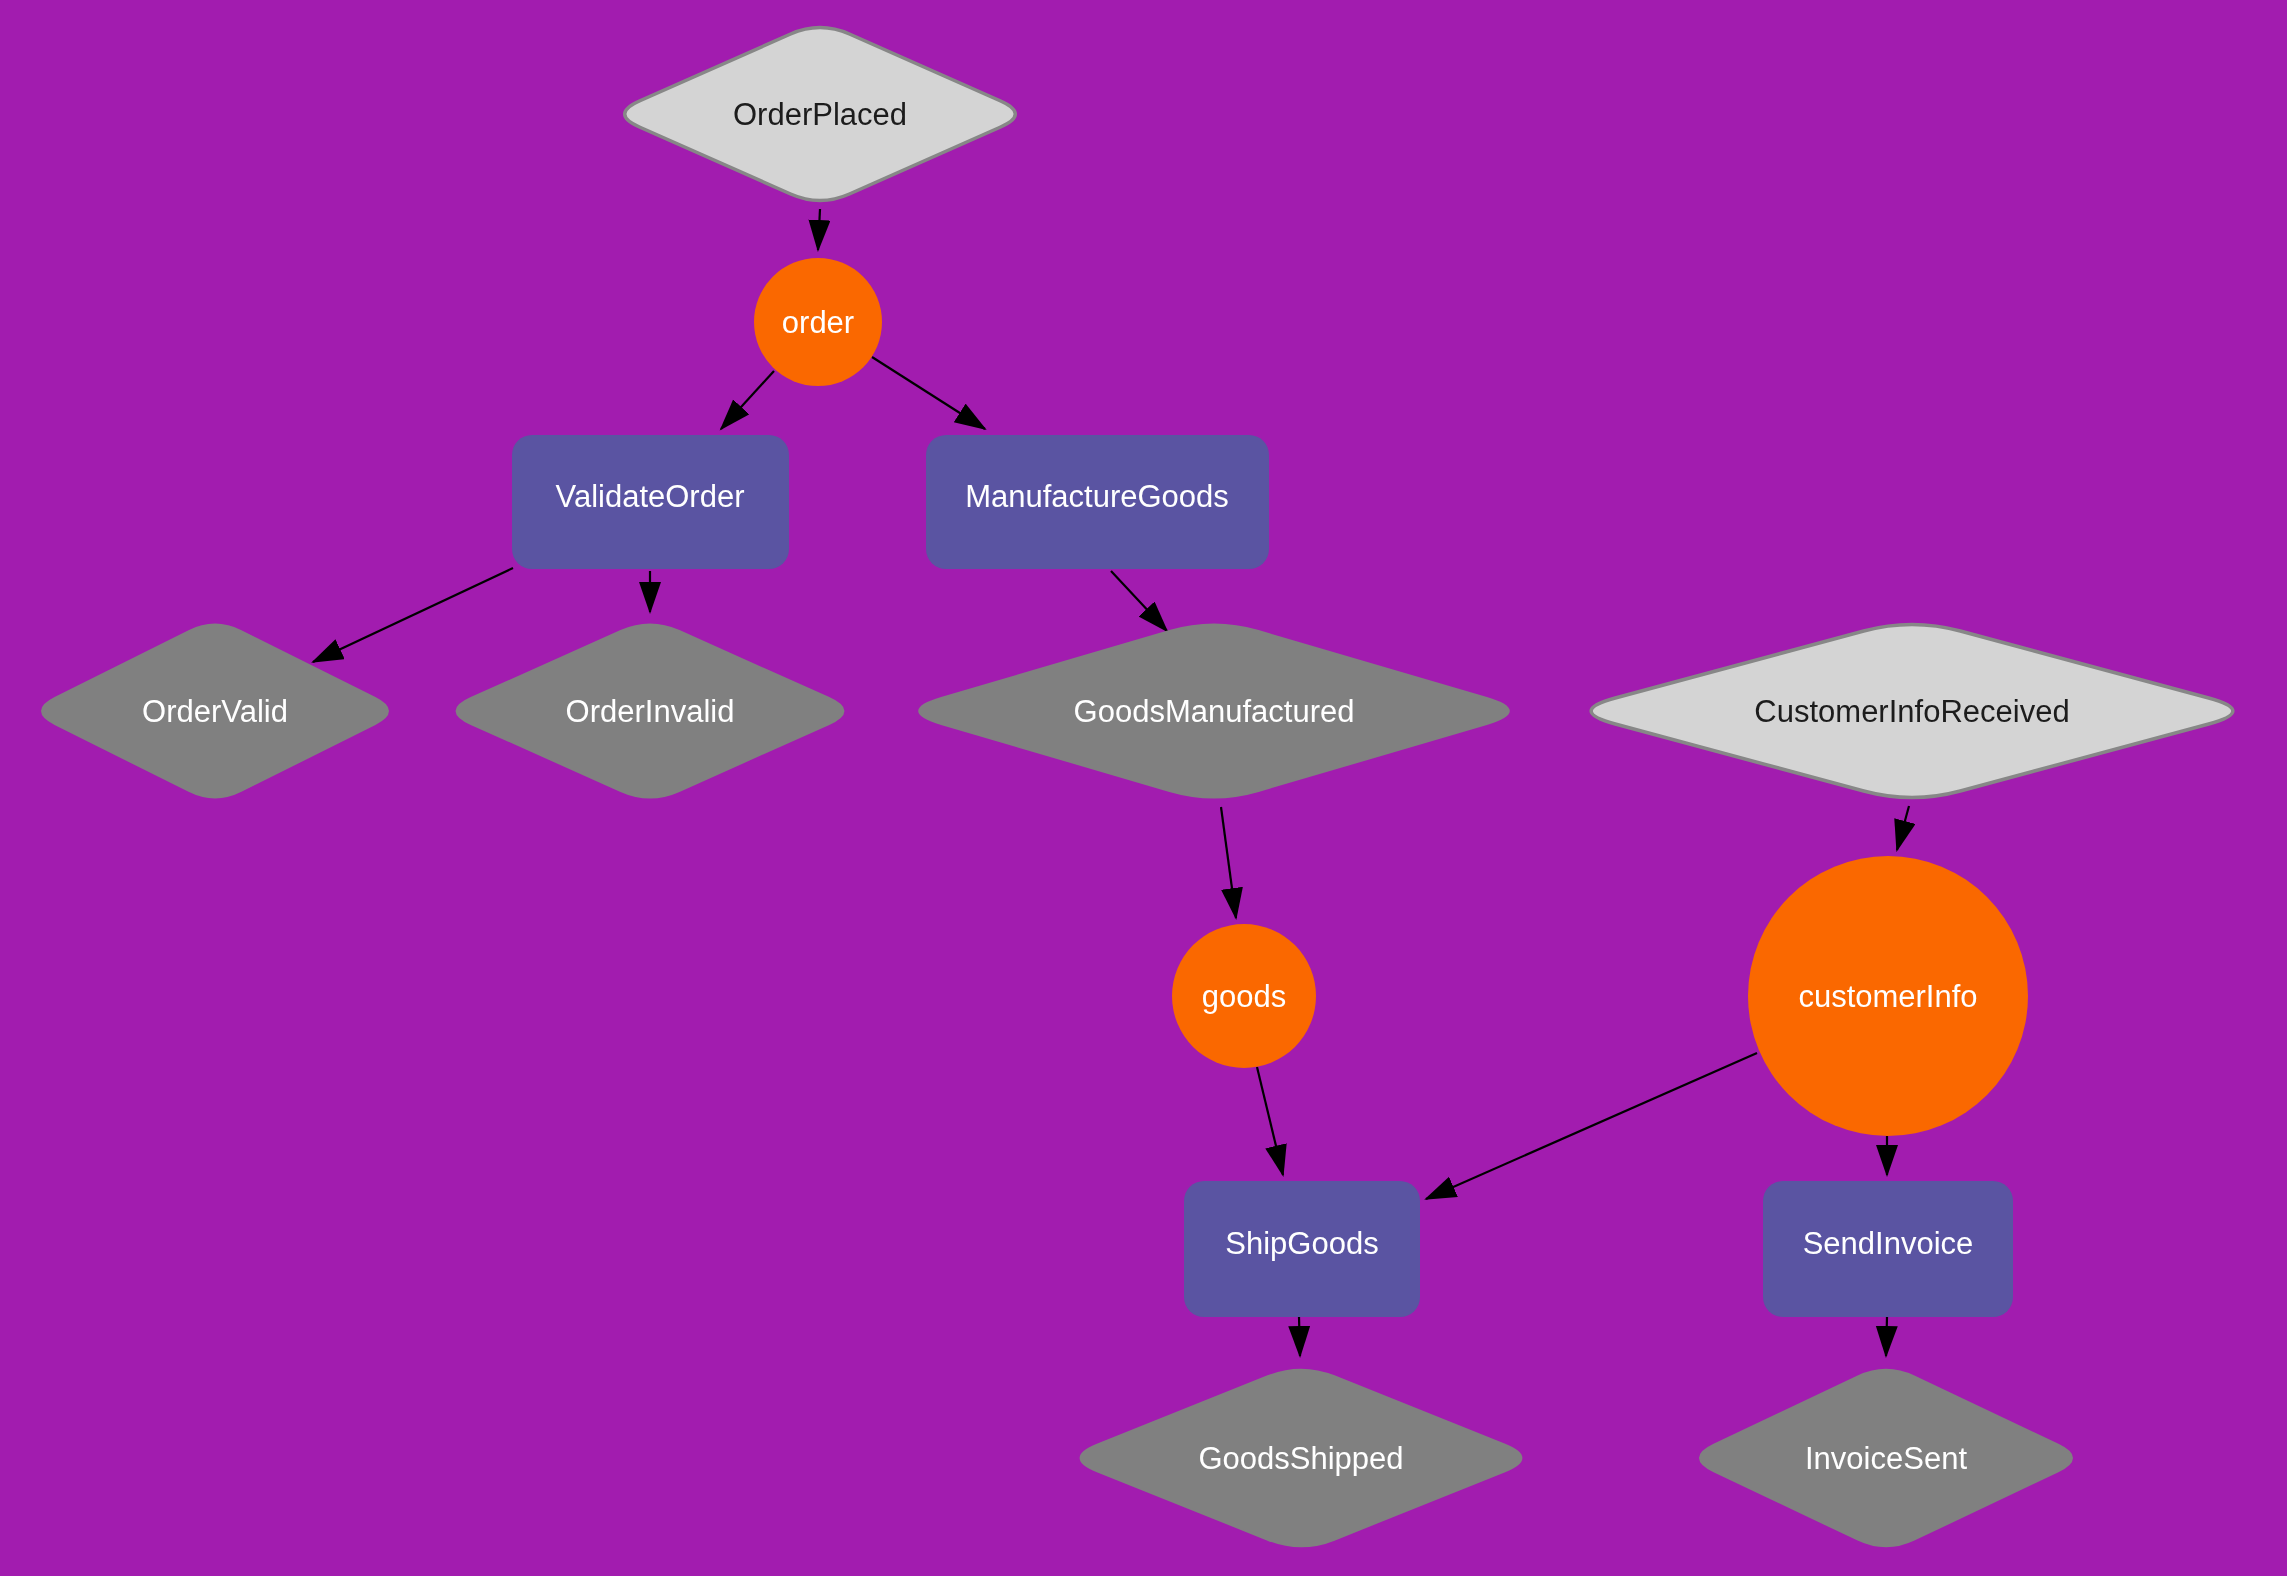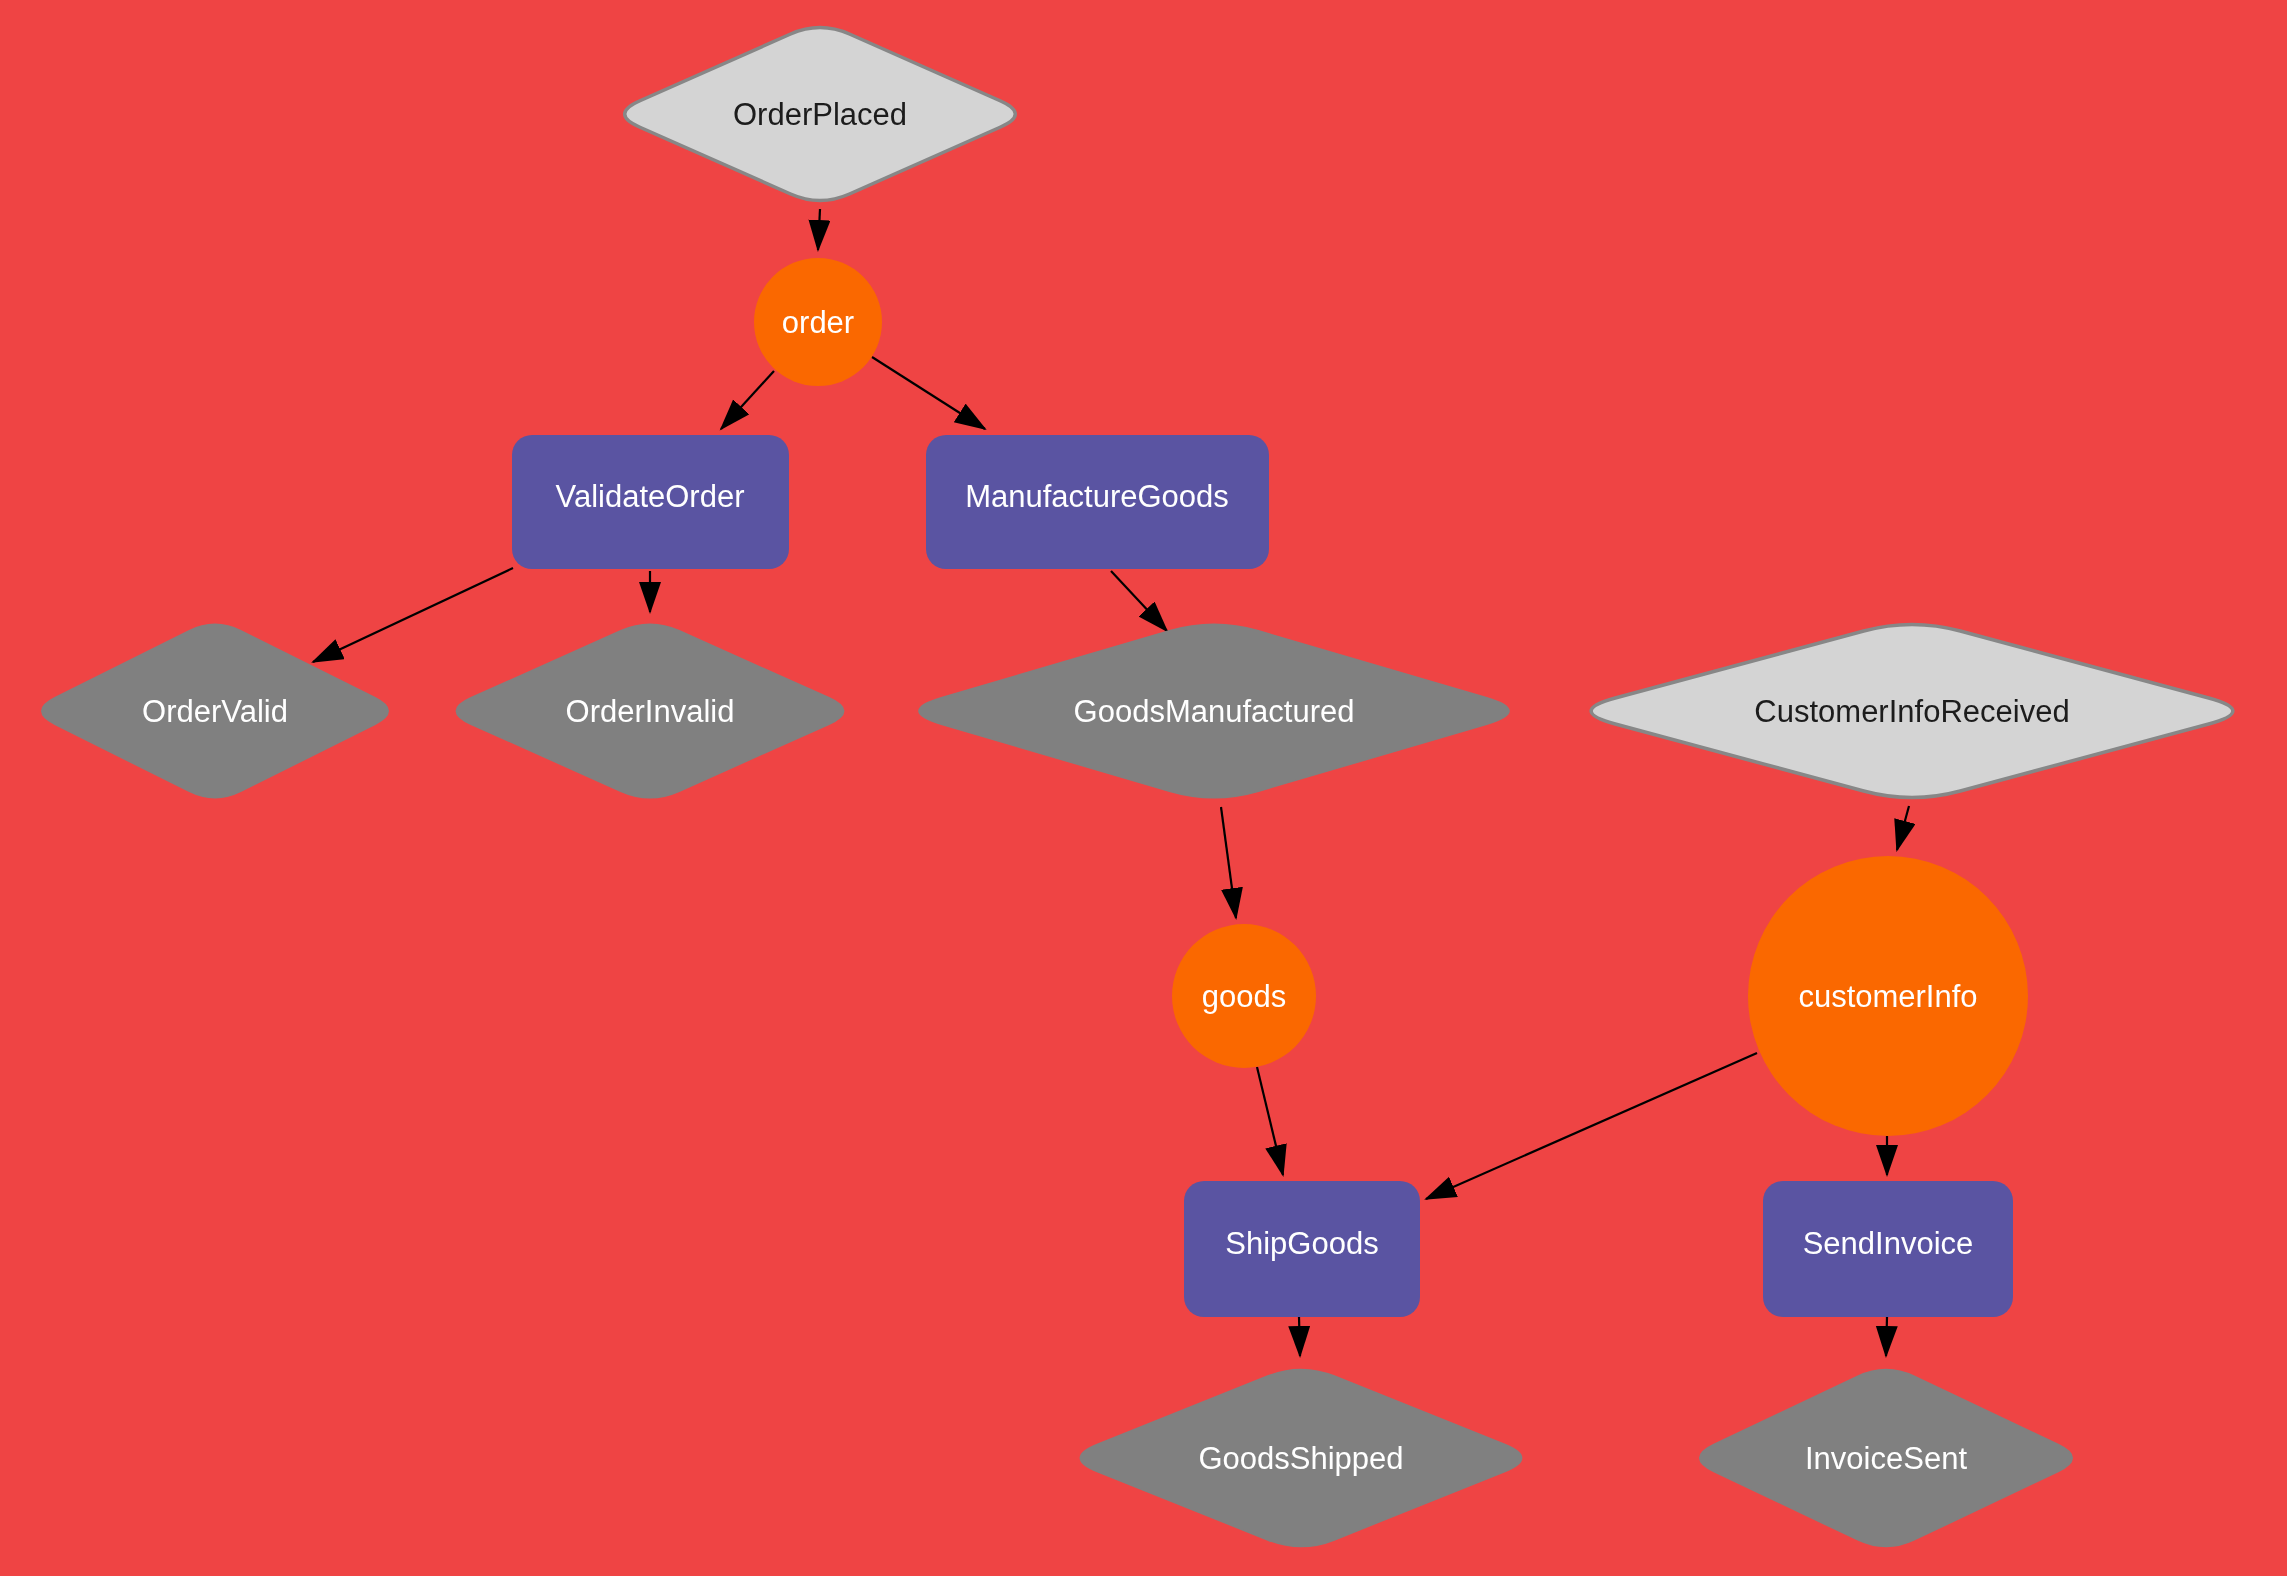--- a/index.html
+++ b/index.html
@@ -4,21 +4,21 @@
 <style>
   html, body {
     margin: 0;
     padding: 0;
     background: #ffffff;
   }
   .stage {
     position: relative;
     width: 2287px;
     height: 1576px;
-    background: #ef4444;
+    background: #a21caf;
     font-family: "Liberation Sans", "DejaVu Sans", sans-serif;
   }
   svg { display: block; }
 
   .diamond-light {
     fill: #d4d4d4;
     stroke: #878787;
     stroke-width: 3.5;
   }
   .diamond-dark {

